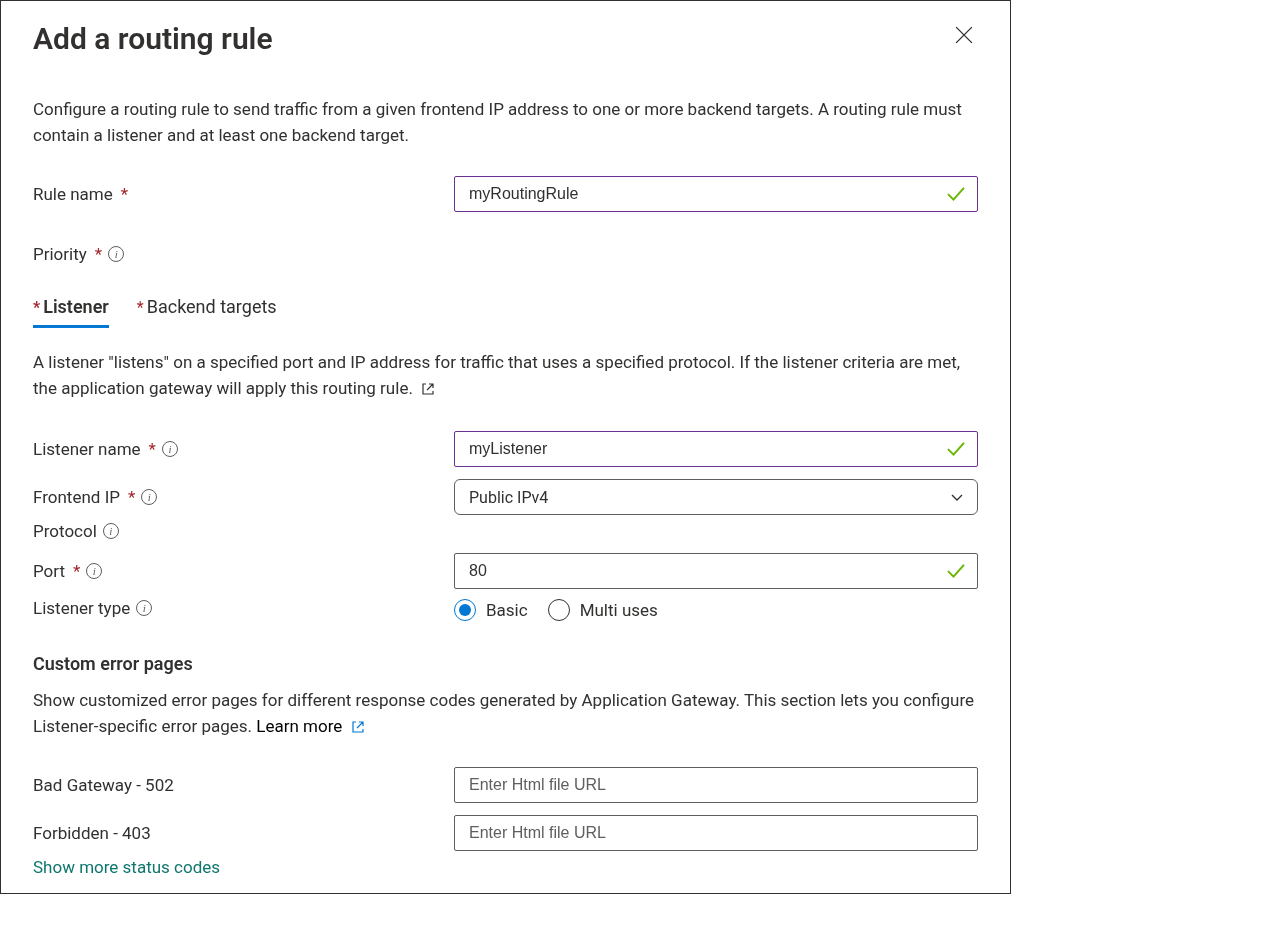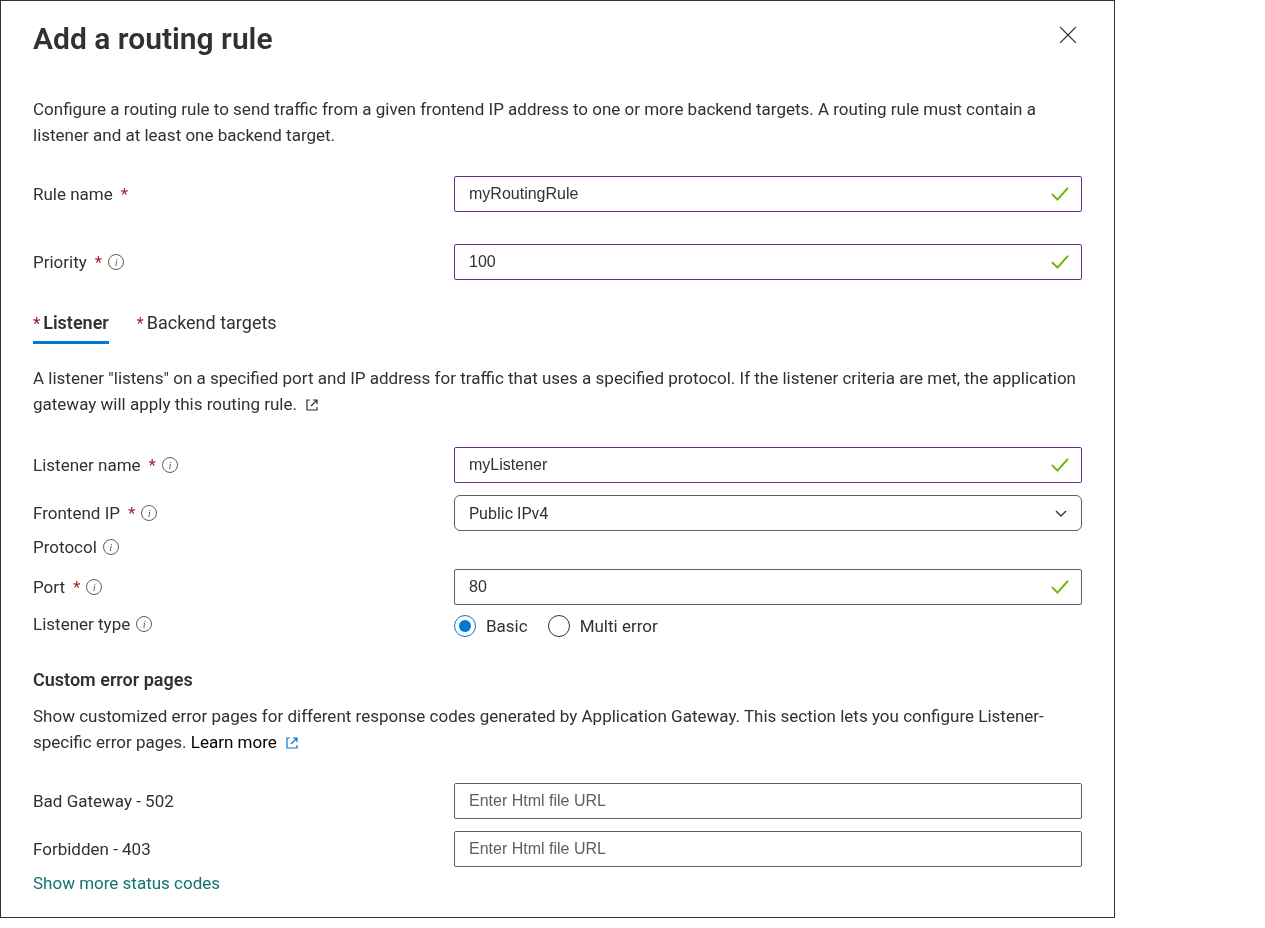--- a/index.html
+++ b/index.html
@@ -2,22 +2,22 @@
 <html><head>
 <meta charset="utf-8">
 <style>
   * { box-sizing: border-box; }
   html, body {
     margin: 0; padding: 0;
     font-family: "Segoe UI", -apple-system, BlinkMacSystemFont, Roboto, sans-serif;
     background: #fff; color: #323130;
   }
   .panel {
-    width: 1115px;
-    padding: 20px 32px 24px 32px;
+    width: 1011px;
+    padding: 20px 32px 16px 32px;
     border: 1px solid #323130;
     position: relative;
   }
   .header {
     display: flex; align-items: flex-start; justify-content: space-between;
     margin-bottom: 40px;
   }
   .title {
     font-size: 30px; font-weight: 600; line-height: 1.2;
   }
@@ -136,26 +136,20 @@
           <path d="M2 8.5 L6 12.5 L14 3.5" stroke="currentColor" stroke-width="1.6" fill="none" stroke-linecap="round"></path>
         </svg>
     </div>
   </div>
 
   <div class="form-row">
     <div class="label-col">
       <span>Priority</span>
       <span class="required">*</span>
       <span class="info-icon">i</span>
-    </div>
-    <div class="input-col input-wrap">
-      <input class="text-input valid" type="text" value="100" style="">
-      <svg class="check-icon" viewBox="0 0 16 16">
-          <path d="M2 8.5 L6 12.5 L14 3.5" stroke="currentColor" stroke-width="1.6" fill="none" stroke-linecap="round"></path>
-        </svg>
     </div>
   </div>
 
   <div class="tabs">
     <div class="tab active">
       <span class="req">*</span>
         <span>Listener</span>
     </div>
     <div class="tab">
       <span class="req">*</span>
@@ -231,21 +225,21 @@
     <div class="input-col">
       <div class="radio-row">
         <div class="radio-item">
           <span class="radio-outer selected">
               <span class="radio-inner"></span>
             </span>
           <span>Basic</span>
         </div>
         <div class="radio-item">
           <span class="radio-outer"></span>
-          <span>Multi error</span>
+          <span>Multi uses</span>
         </div>
       </div>
     </div>
   </div>
 
   <div class="section-head">Custom error pages</div>
   <div class="section-desc">
     <span>Show customized error pages for different response codes generated by Application Gateway. This section lets you configure Listener-specific error pages.  </span>
     <span class="link">
       <span>Learn more</span>

